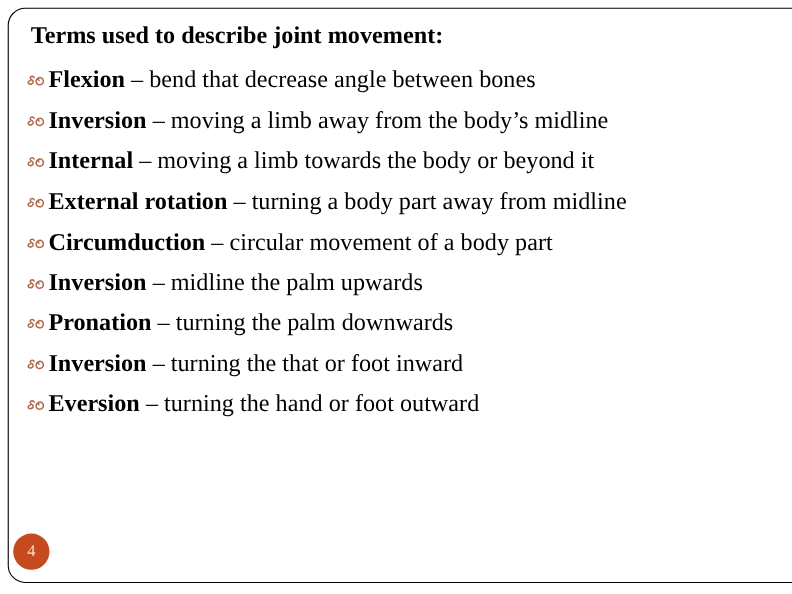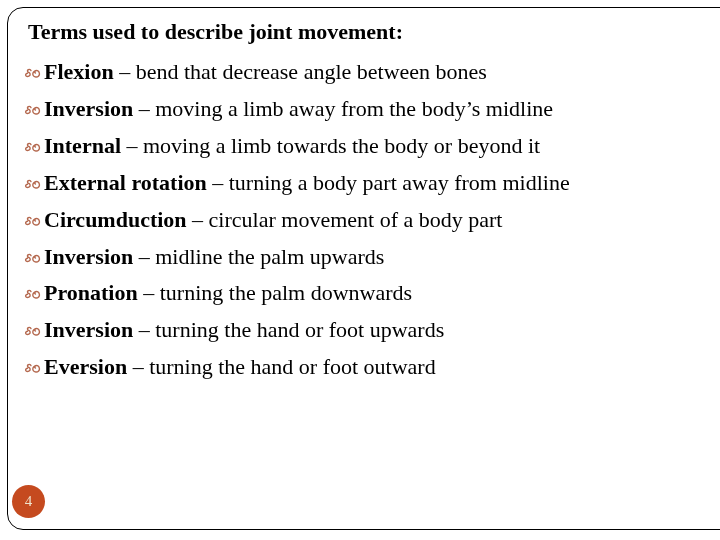--- a/index.html
+++ b/index.html
@@ -101,21 +101,21 @@
           </svg></span><span class="term">Inversion</span><span class="sep"> – </span><span class="def">midline the palm upwards</span></li>
 
   <li class="term-row"><span class="bullet"><svg viewBox="0 0 30 20" fill="none" stroke="currentColor" stroke-width="2.2" stroke-linecap="round">
             <path d="M12.6 5.4 C12.0 2.8 7.2 3.0 7.0 5.8 C6.8 8.3 10.4 8.2 11.2 10.6 C12.2 13.8 7.2 16.0 4.9 14.0 C3.2 12.5 4.5 10.0 7.0 9.7"></path>
             <path d="M18.4 6.2 C15.8 7.6 14.7 10.7 16.1 13.2 C17.7 16.1 22.4 16.5 24.7 13.9 C27.0 11.3 26.1 6.9 22.8 5.5 C21.2 4.9 19.6 5.3 18.8 6.6 C18.2 7.6 18.6 8.8 19.7 9.3"></path>
           </svg></span><span class="term">Pronation</span><span class="sep"> – </span><span class="def">turning the palm downwards</span></li>
 
   <li class="term-row"><span class="bullet"><svg viewBox="0 0 30 20" fill="none" stroke="currentColor" stroke-width="2.2" stroke-linecap="round">
             <path d="M12.6 5.4 C12.0 2.8 7.2 3.0 7.0 5.8 C6.8 8.3 10.4 8.2 11.2 10.6 C12.2 13.8 7.2 16.0 4.9 14.0 C3.2 12.5 4.5 10.0 7.0 9.7"></path>
             <path d="M18.4 6.2 C15.8 7.6 14.7 10.7 16.1 13.2 C17.7 16.1 22.4 16.5 24.7 13.9 C27.0 11.3 26.1 6.9 22.8 5.5 C21.2 4.9 19.6 5.3 18.8 6.6 C18.2 7.6 18.6 8.8 19.7 9.3"></path>
-          </svg></span><span class="term">Inversion</span><span class="sep"> – </span><span class="def">turning the hand or foot upwards</span></li>
+          </svg></span><span class="term">Inversion</span><span class="sep"> – </span><span class="def">turning the that or foot inward</span></li>
 
   <li class="term-row"><span class="bullet"><svg viewBox="0 0 30 20" fill="none" stroke="currentColor" stroke-width="2.2" stroke-linecap="round">
             <path d="M12.6 5.4 C12.0 2.8 7.2 3.0 7.0 5.8 C6.8 8.3 10.4 8.2 11.2 10.6 C12.2 13.8 7.2 16.0 4.9 14.0 C3.2 12.5 4.5 10.0 7.0 9.7"></path>
             <path d="M18.4 6.2 C15.8 7.6 14.7 10.7 16.1 13.2 C17.7 16.1 22.4 16.5 24.7 13.9 C27.0 11.3 26.1 6.9 22.8 5.5 C21.2 4.9 19.6 5.3 18.8 6.6 C18.2 7.6 18.6 8.8 19.7 9.3"></path>
           </svg></span><span class="term">Eversion</span><span class="sep"> – </span><span class="def">turning the hand or foot outward</span></li>
 </ul>
 
   <div class="badge">
     <span>4</span>
   </div>

